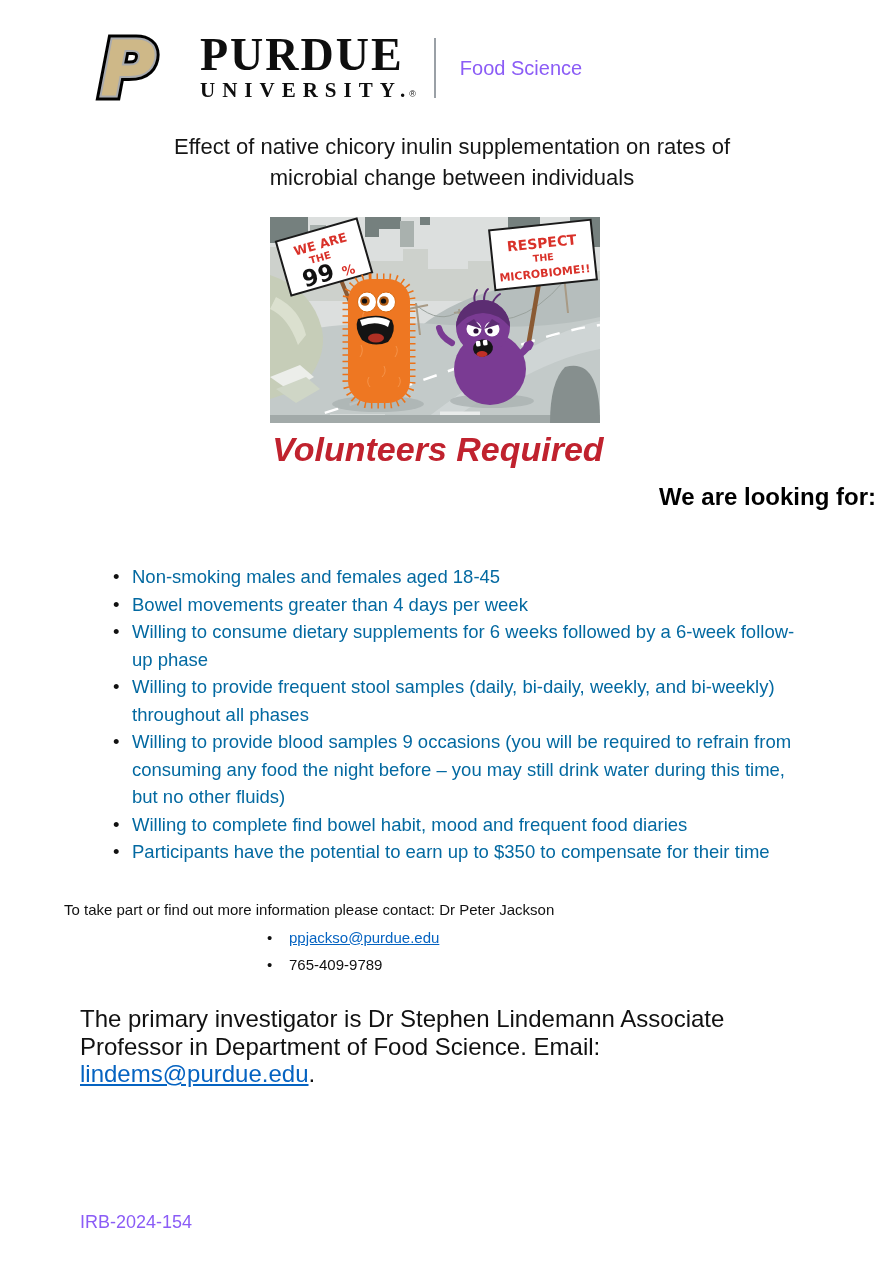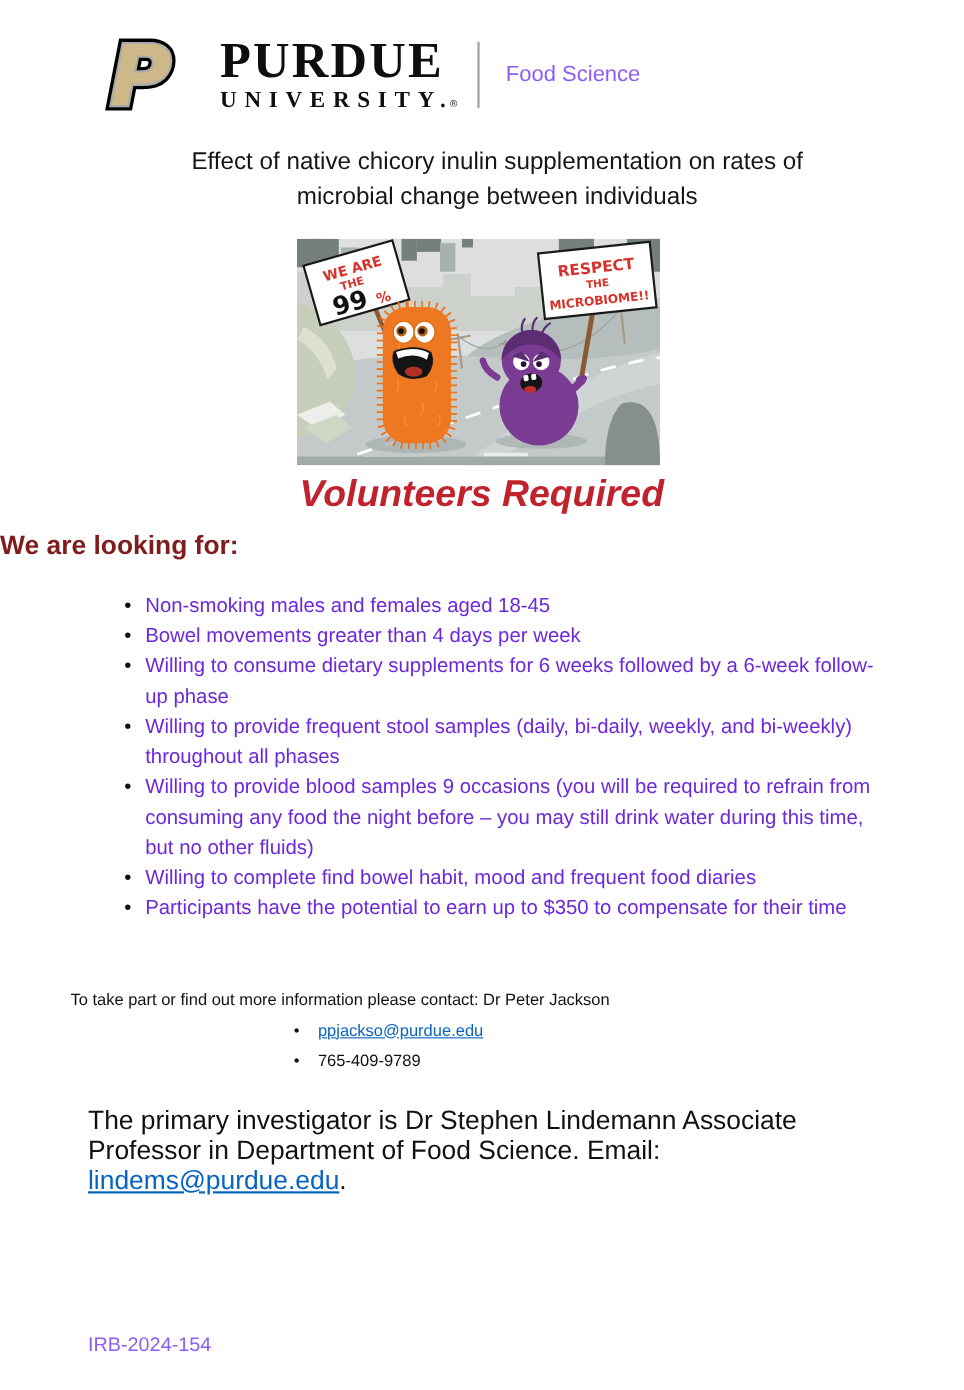--- a/index.html
+++ b/index.html
@@ -47,27 +47,27 @@
   .cartoon-wrap { position: absolute; left: 270px; top: 217px; width: 330px; height: 206px; }
   .cartoon-wrap svg { display: block; }
 
   
   .headline {
     position: absolute; left: 0; top: 430px; width: 100%;
     text-align: center; font-weight: 700; font-size: 34px; color: #C0222E; font-style: italic;
   }
   .subheadline {
     position: absolute; left: 0; top: 483px; width: 100%;
-    text-align: left; font-weight: 700; font-size: 24px; color: #7f1d1d;
+    text-align: right; font-weight: 700; font-size: 24px; color: #000000;
   }
 
   
   .criteria-list {
-    position: absolute; left: 113px; top: 536px; width: 697px;
-    list-style: none; font-size: 18.5px; line-height: 27.5px; color: #6d28d9;
+    position: absolute; left: 113px; top: 563px; width: 697px;
+    list-style: none; font-size: 18.5px; line-height: 27.5px; color: #0369a1;
   }
   .criteria-list li { position: relative; padding-left: 19px; }
   .criteria-list li::before {
     content: "\2022"; position: absolute; left: 0; top: 0;
     font-size: 18.5px; color: #111111;
   }
 
   
   .contact-block { position: absolute; left: 64px; top: 896px; width: 710px;
     font-size: 15px; line-height: 27.5px; color: #111111; }

